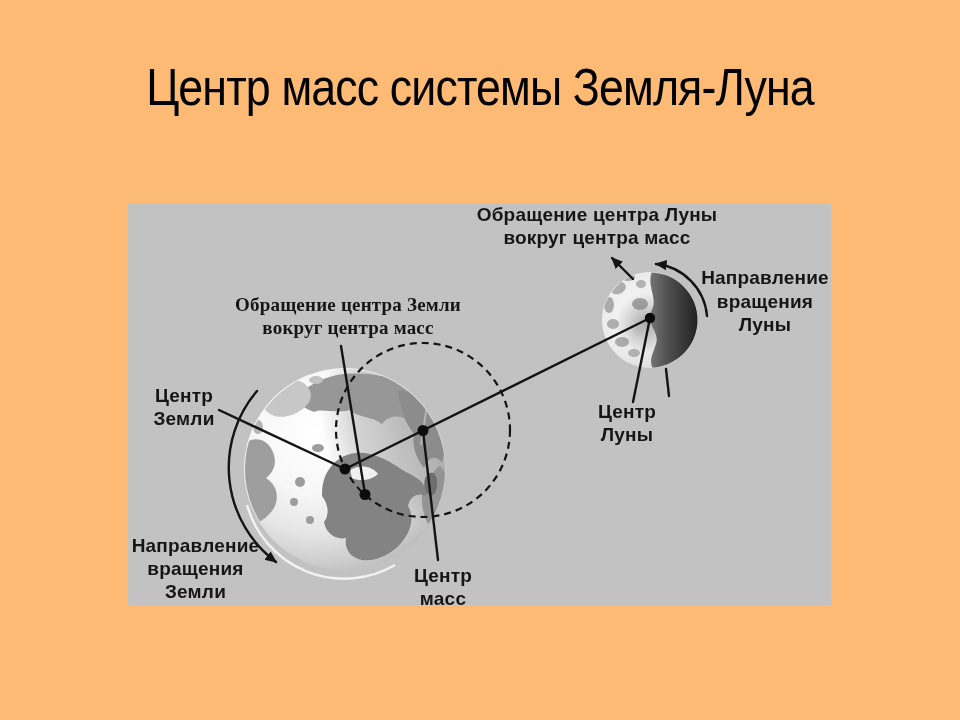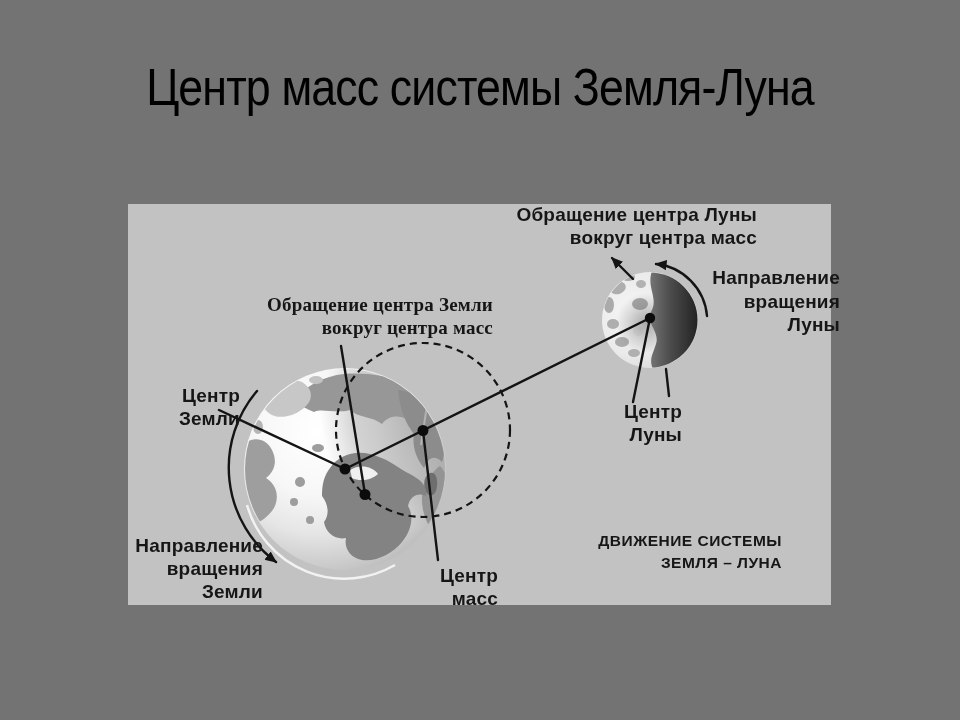--- a/index.html
+++ b/index.html
@@ -1,23 +1,23 @@
 <!DOCTYPE html>
 <html><head>
 <meta charset="utf-8">
 <style>
   html,body{margin:0;padding:0;background:#ffffff;width:960px;height:720px;overflow:hidden;
             font-family:"Liberation Sans",sans-serif;}
-  .slide{position:relative;width:960px;height:720px;background:#737373;}
+  .slide{position:relative;width:960px;height:720px;background:#fdba74;}
   .title{position:absolute;top:56px;left:0;width:960px;text-align:center;
          font-size:52px;line-height:62px;font-weight:400;color:#000;
          letter-spacing:-1px;transform:scaleX(0.86);transform-origin:50% 50%;}
   .panel{position:absolute;left:128px;top:204px;width:703px;height:401px;background:#c2c2c2;}
   .panel svg{position:absolute;left:0;top:0;}
-  .lbl{position:absolute;font-weight:700;font-size:19px;line-height:22.5px;text-align:right;
+  .lbl{position:absolute;font-weight:700;font-size:19px;line-height:22.5px;text-align:center;
        white-space:pre-line;color:#161616;letter-spacing:0.2px;}
   .cap{font-size:15.5px;line-height:22px;letter-spacing:0.5px;}
   .ln{stroke:#141414;stroke-width:2.4;fill:none;stroke-linecap:round;}
   .dashed{stroke:#141414;stroke-width:2.2;fill:none;stroke-dasharray:7 5;}
   .dot{fill:#0c0c0c;stroke:none;}
 </style>
 </head>
 <body>
 
 <div class="slide">
@@ -143,16 +143,14 @@
 вокруг центра масс</div>
     <div class="lbl" style="left:0px;top:181px;width:112px;">Центр
 Земли</div>
     <div class="lbl" style="left:0px;top:330px;width:135px;line-height:23px;">Направление
 вращения
 Земли</div>
     <div class="lbl" style="left:444px;top:197px;width:110px;">Центр
 Луны</div>
     <div class="lbl" style="left:260px;top:361px;width:110px;">Центр
 масс</div>
-    <div class="lbl cap" style="left:414px;top:326px;width:240px;">ДВИЖЕНИЕ СИСТЕМЫ
-ЗЕМЛЯ – ЛУНА</div>
   </div>
 </div>
 
 </body></html>

